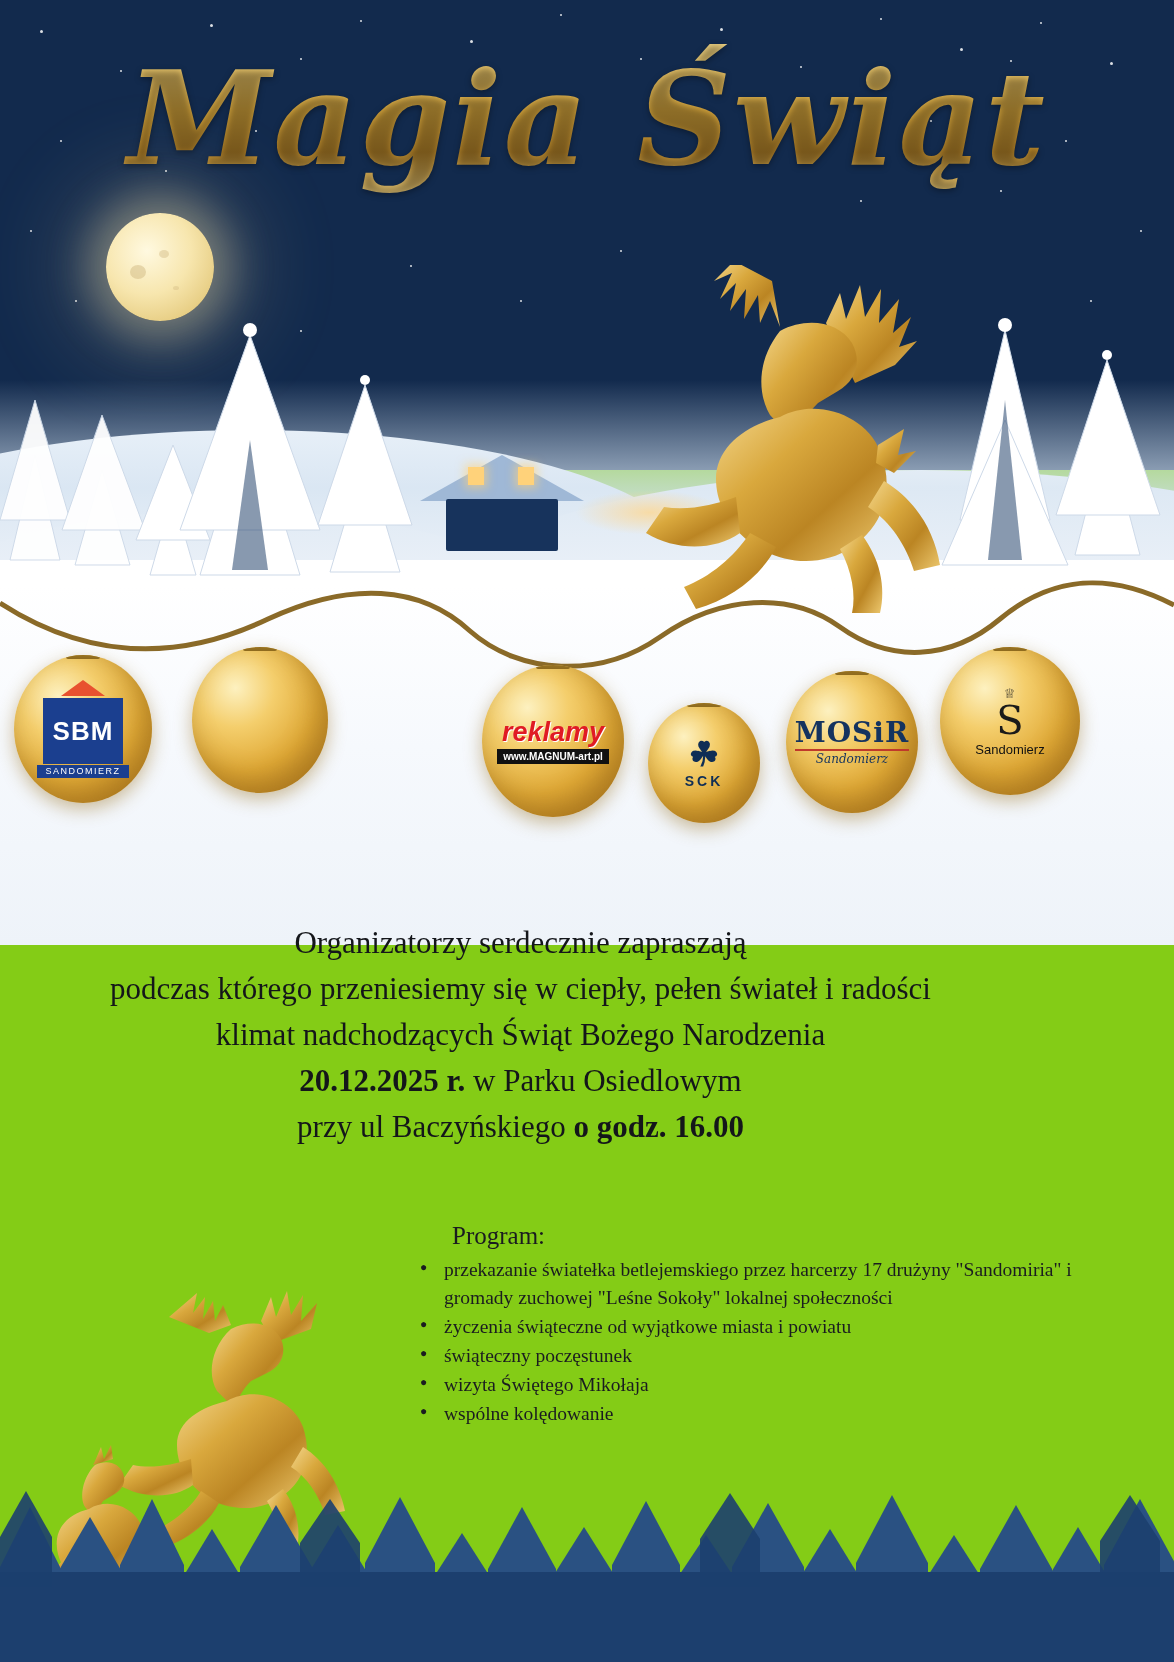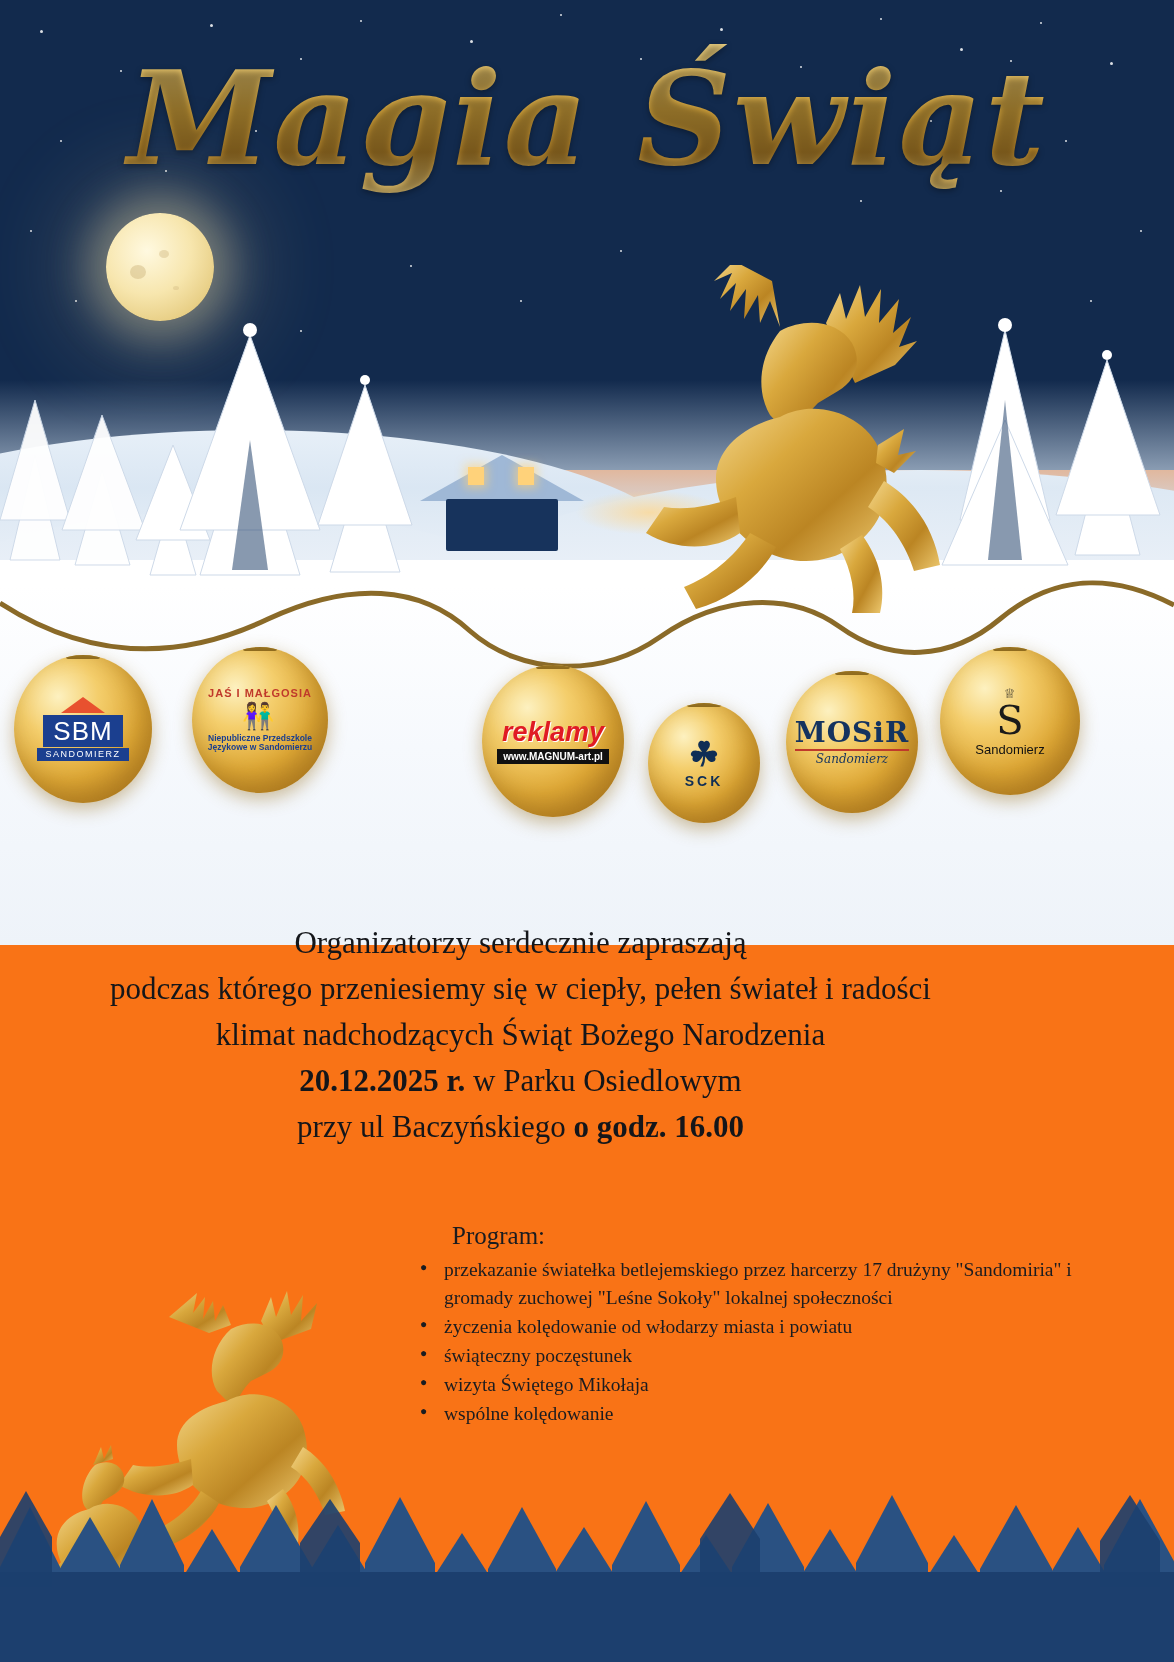--- a/index.html
+++ b/index.html
@@ -9,21 +9,21 @@
     font-family: "Liberation Serif", serif;
     background: #f4f7fb;
     overflow: hidden;
   }
 
   .poster {
     position: relative;
     width: 1174px;
     height: 1662px;
     overflow: hidden;
-    background: #f97316;
+    background: #84cc16;
   }
 
   
   .sky {
     position: absolute;
     top: 0; left: 0;
     width: 1174px;
     height: 470px;
     background:
       radial-gradient(circle at 15% 20%, rgba(60,92,140,0.55), rgba(0,0,0,0) 55%),
@@ -157,24 +157,24 @@
     border-radius:8px 8px 0 0;
   }
 
   .logo-sbm {
     font-family: "Liberation Sans", sans-serif;
     line-height: 1;
   }
   .logo-sbm .sbm-main {
     background: #1b3f8f;
     color: #fff;
-    font-weight: normal;
+    font-weight: bold;
     font-size: 26px;
     letter-spacing: 1px;
-    padding: 3px 10px;
+    padding: 20px 10px;
     display: inline-block;
   }
   .logo-sbm .sbm-sub {
     background: #1b3f8f;
     color: #fff;
     font-size: 9px;
     letter-spacing: 1.5px;
     padding: 2px 8px;
     display: block;
     margin-top: 1px;
@@ -440,25 +440,20 @@
       <div class="cap"></div>
       <div class="logo-sbm">
         <div class="roof2"></div>
         <span class="sbm-main">SBM</span>
         <span class="sbm-sub">SANDOMIERZ</span>
       </div>
     </div>
 
     <div class="bauble" style="left:192px;top:72px;width:136px;height:146px">
       <div class="cap"></div>
-      <div class="logo-jas" style="padding:0 6px">
-        <div class="topline">JAŚ I MAŁGOSIA</div>
-        <div class="kids">👫</div>
-        <div class="sub">Niepubliczne Przedszkole Językowe w Sandomierzu</div>
-      </div>
     </div>
 
 
     <div class="bauble" style="left:482px;top:90px;width:142px;height:152px">
       <div class="cap"></div>
       <div class="logo-reklamy">
         <div class="rek">reklamy</div>
         <div class="mag">www.MAGNUM-art.pl</div>
       </div>
     </div>
@@ -500,21 +495,21 @@
     <div>
       <span>przy ul Baczyńskiego</span>
       <b>o godz. 16.00</b>
     </div>
   </div>
 
   <div class="program">
     <h3>Program:</h3>
     <ul>
       <li>przekazanie światełka betlejemskiego przez harcerzy 17 drużyny "Sandomiria" i gromady zuchowej "Leśne Sokoły" lokalnej społeczności</li>
-      <li>życzenia kolędowanie od włodarzy miasta i powiatu</li>
+      <li>życzenia świąteczne od wyjątkowe miasta i powiatu</li>
       <li>świąteczny poczęstunek</li>
       <li>wizyta Świętego Mikołaja</li>
       <li>wspólne kolędowanie</li>
     </ul>
   </div>
 
   <svg width="330" height="300" viewBox="0 0 330 300" style="position:absolute;left:55px;top:1285px">
     <g fill="url(#goldGrad)">
 
       <path d="M206 36 l10 -24 5 20 11 -26 4 24 12 -20 -2 26 16 -18 -6 26 -38 14z"></path>

